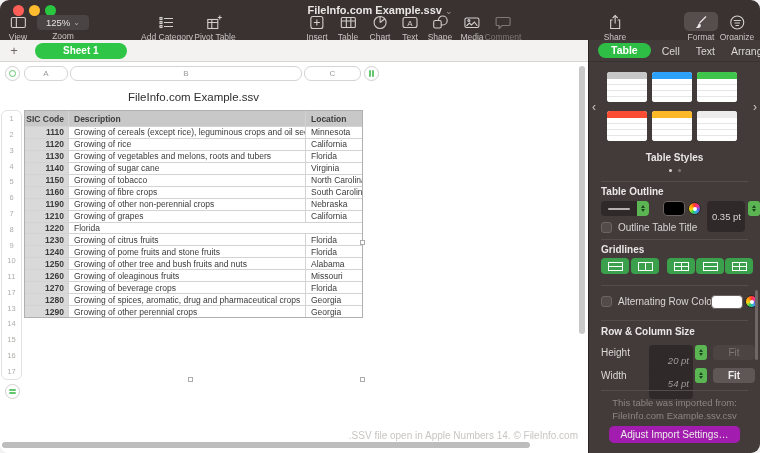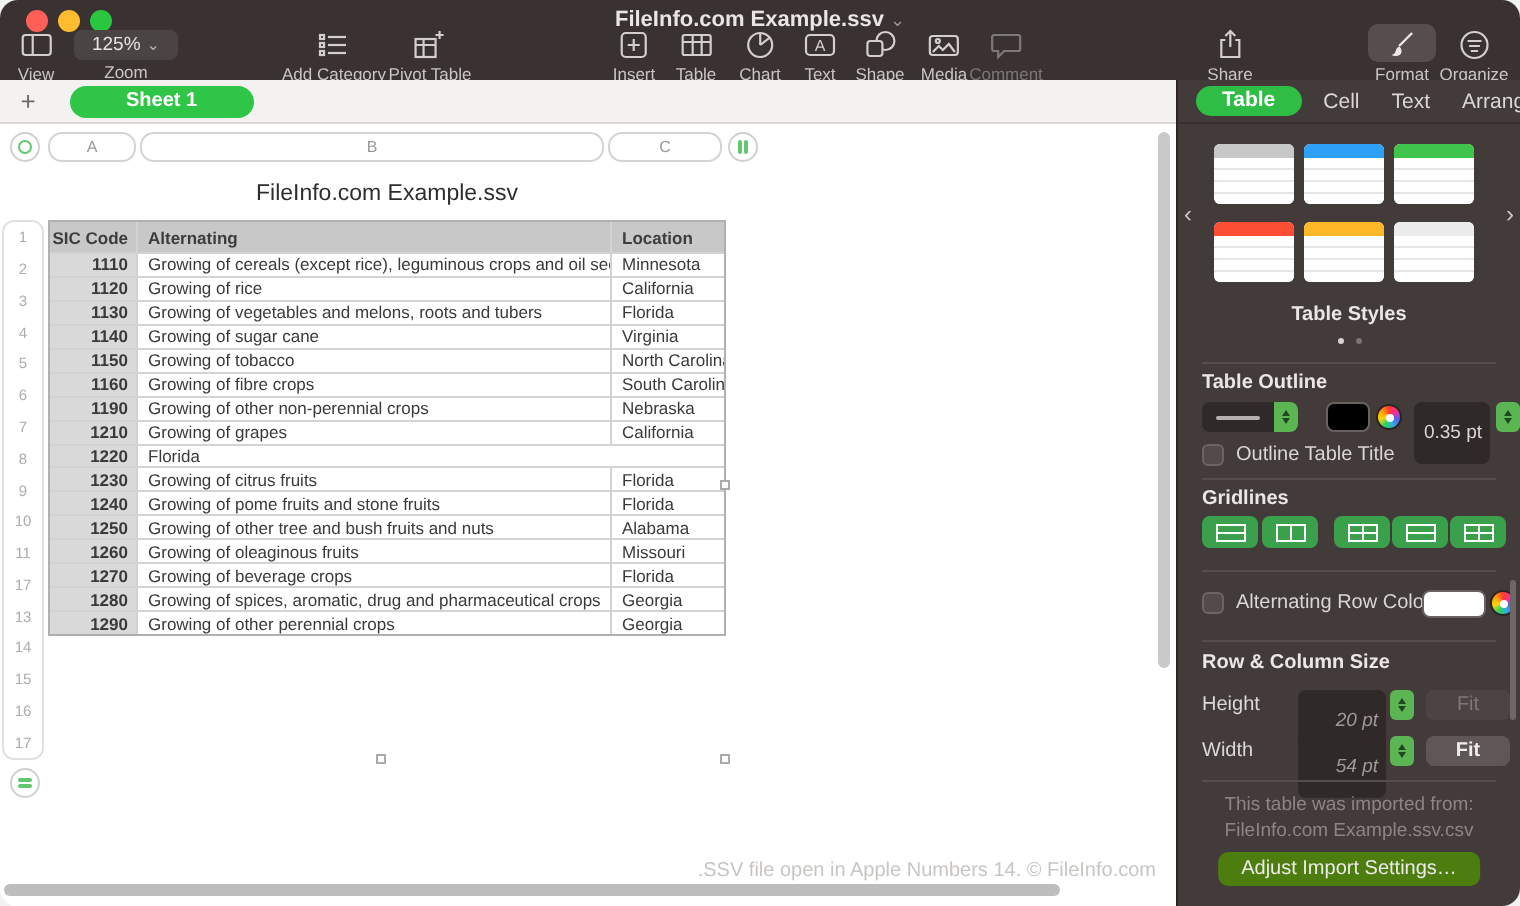--- a/index.html
+++ b/index.html
@@ -116,21 +116,21 @@
   .ggl.v::after,.ggl.b::after{content:"";position:absolute;top:0;bottom:0;left:6px;width:1px;background:#fff;}
   .frow-lbl{position:absolute;left:12px;color:#dcd9d7;}
   .f-field{position:absolute;width:44px;}
   .f-field span{font-style:italic;color:#a19996;}
   .fitbtn{position:absolute;left:124px;width:42px;height:15px;border-radius:4px;font-size:10px;
     display:flex;align-items:center;justify-content:center;}
   .fit-dis{background:#4b4443;color:#7f7776;}
   .fit-en{background:#5f5756;color:#f0eeed;font-weight:bold;}
   .note{position:absolute;left:0;right:0;text-align:center;color:#8d8583;font-size:9.5px;}
   .n1{top:357px;} .n2{top:370px;}
-  .importbtn{position:absolute;top:386px;left:50%;transform:translateX(-50%);background:#4d7c0f;
+  .importbtn{position:absolute;top:386px;left:50%;transform:translateX(-50%);background:#a21caf;
     border-radius:5px;padding:3px 12px;font-size:10px;color:#edebea;white-space:nowrap;text-align:right;}
   .pscroll{position:absolute;right:2px;top:250px;width:3px;height:70px;border-radius:2px;background:#6f6766;}
 </style>
 </head>
 <body>
 
 <div class="window">
 
   <div class="titlebar">
     <div class="tl red"></div>
@@ -302,21 +302,21 @@
         <div class="rn">13</div>
         <div class="rn">14</div>
         <div class="rn">15</div>
         <div class="rn">16</div>
         <div class="rn">17</div>
       </div>
 
     <div class="ntable">
       <div class="trow hdr">
         <div class="tcell c0">SIC Code</div>
-        <div class="tcell c1">Alternating</div>
+        <div class="tcell c1">Description</div>
         <div class="tcell c2">Location</div>
       </div>
     <div class="trow">
           <div class="tcell c0">1110</div>
           <div class="tcell c1">Growing of cereals (except rice), leguminous crops and oil seeds</div>
           <div class="tcell c2">Minnesota</div>
         </div>
         <div class="trow">
           <div class="tcell c0">1120</div>
           <div class="tcell c1">Growing of rice</div>

